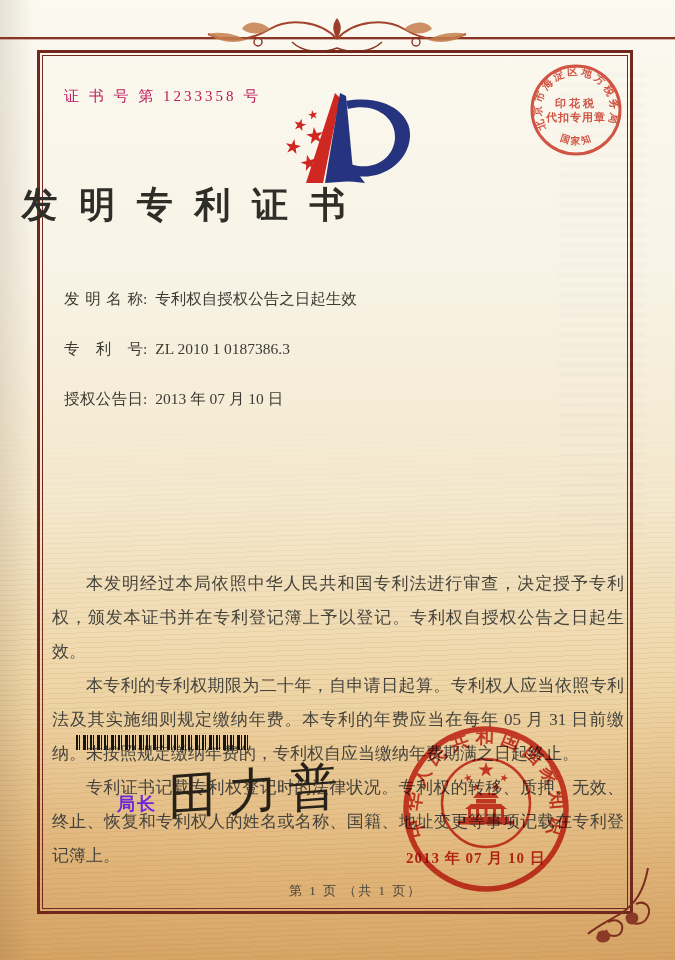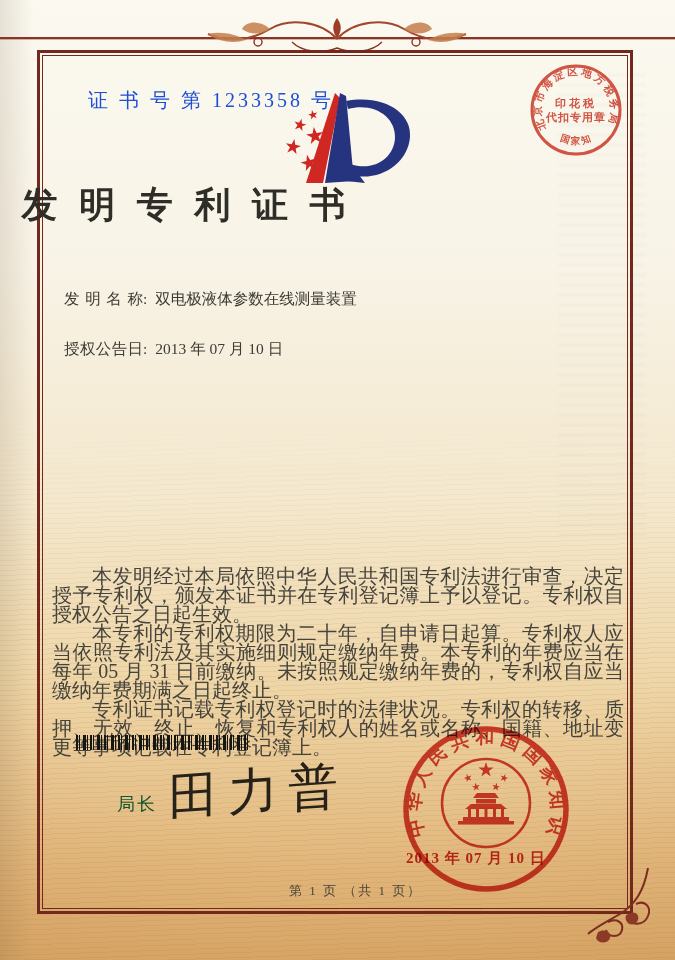--- a/index.html
+++ b/index.html
@@ -18,34 +18,34 @@
     background:linear-gradient(90deg,rgba(110,82,52,.14),transparent);}
   .bleed-col{position:absolute;right:30px;top:66px;width:86px;height:470px;opacity:.5;
     filter:blur(1.4px);pointer-events:none;
     background:repeating-linear-gradient(0deg,rgba(96,98,132,.12) 0 2px,transparent 2px 10px);}
   .orn-line{position:absolute;left:0;right:0;top:37px;height:2px;background:#8a3424;box-shadow:0 1px 0 rgba(138,52,36,.35);}
   .orn-flourish{position:absolute;left:172px;top:12px;width:330px;height:50px;}
   .frame{position:absolute;left:37px;top:50px;width:596px;height:864px;
     border:3px solid #72281c;box-sizing:border-box;}
   .frame::after{content:"";position:absolute;inset:2px;border:1px solid #72281c;}
   .corner-flourish{position:absolute;left:584px;top:864px;width:78px;height:84px;}
-  .cert-no{position:absolute;left:64px;top:87px;font-size:20px;letter-spacing:3px;color:#1d4ed8;margin-left:24px;}
+  .cert-no{position:absolute;left:64px;top:87px;font-size:15px;letter-spacing:3px;color:#be185d;}
   .logo{position:absolute;left:253px;top:91px;width:170px;height:94px;}
   .title{position:absolute;left:0;right:0;top:181px;font-size:36px;font-weight:700;
     letter-spacing:.6em;text-indent:.6em;color:#2f2d28;}
   .fields{position:absolute;left:64px;top:287px;width:530px;}
   .frow{margin-bottom:26px;font-size:15.5px;line-height:24px;color:#3c3a33;white-space:nowrap;}
   .flabel{display:inline-block;width:5.1em;text-align:justify;text-align-last:justify;vertical-align:top;font-family:Liberation Serif, serif;}
   .fcolon{margin-right:8px;}
-  .body-text{position:absolute;left:52px;width:572px;top:567px;font-size:20px;line-height:19px;
+  .body-text{position:absolute;left:52px;width:572px;top:567px;font-size:17px;line-height:34px;
     color:#45433c;text-align:justify;}
   .body-text p{margin:0;text-indent:2em;}
   .barcode{position:absolute;left:76px;top:735px;width:173px;height:15px;background-color:transparent;
     background-image:repeating-linear-gradient(90deg,#17150f 0 2px,transparent 2px 3px,#17150f 3px 4px,transparent 4px 7px,#17150f 7px 10px,transparent 10px 11px,#17150f 11px 12px,transparent 12px 14px);}
-  .sig-title{position:absolute;left:117px;top:792px;font-size:18px;letter-spacing:2px;color:#14532d;}
+  .sig-title{position:absolute;left:117px;top:792px;font-size:18px;letter-spacing:2px;color:#6d28d9;font-weight:bold;}
   .sig-name{position:absolute;left:168px;top:758px;font-size:50px;color:#262119;letter-spacing:10px;
     transform:rotate(-4deg) skewX(-4deg);font-weight:400;}
   .seal-main{position:absolute;left:397px;top:720px;width:178px;height:178px;opacity:.9;mix-blend-mode:multiply;}
   .seal-date{position:absolute;left:406px;top:849px;font-size:15px;font-weight:600;letter-spacing:1px;
     color:rgba(198,40,28,.95);mix-blend-mode:multiply;}
   .seal-tax{position:absolute;left:527px;top:61px;width:98px;height:98px;opacity:.85;mix-blend-mode:multiply;}
   .footer{position:absolute;left:0;right:0;top:882px;text-align:center;font-size:13px;letter-spacing:2px;color:#4a463c;margin-left:36px;}
 </style>
 </head>
 <body>
@@ -106,21 +106,24 @@
     <path d="M87,2 L93,5 L101,90 L72,92 Z"></path>
     <path d="M93,10 C131,3 159,22 157,46 C155,72 129,89 103,85 L97,73 C121,81 141,67 142,47 C143,26 121,11 95,18 Z"></path>
     <path d="M97,72 L112,92 L84,89 Z"></path>
   </g>
 </svg>
 
 <div class="title">发明专利证书</div>
 
 <div class="fields">
   <div class="frow">
-    <span class="flabel">发明名称</span><span class="fcolon">:</span><span>双电极液体参数在线测量装置</span>
+    <span class="flabel">发明名称</span><span class="fcolon">:</span><span>专利权自授权公告之日起生效</span>
+  </div>
+  <div class="frow">
+    <span class="flabel">专利号</span><span class="fcolon">:</span><span>ZL 2010 1 0187386.3</span>
   </div>
   <div class="frow">
     <span class="flabel">授权公告日</span><span class="fcolon">:</span><span>2013 年 07 月 10 日</span>
   </div>
 </div>
 
 <div class="body-text">
   <p>本发明经过本局依照中华人民共和国专利法进行审查，决定授予专利权，颁发本证书并在专利登记簿上予以登记。专利权自授权公告之日起生效。</p>
   <p>本专利的专利权期限为二十年，自申请日起算。专利权人应当依照专利法及其实施细则规定缴纳年费。本专利的年费应当在每年 05 月 31 日前缴纳。未按照规定缴纳年费的，专利权自应当缴纳年费期满之日起终止。</p>
   <p>专利证书记载专利权登记时的法律状况。专利权的转移、质押、无效、终止、恢复和专利权人的姓名或名称、国籍、地址变更等事项记载在专利登记簿上。</p>

